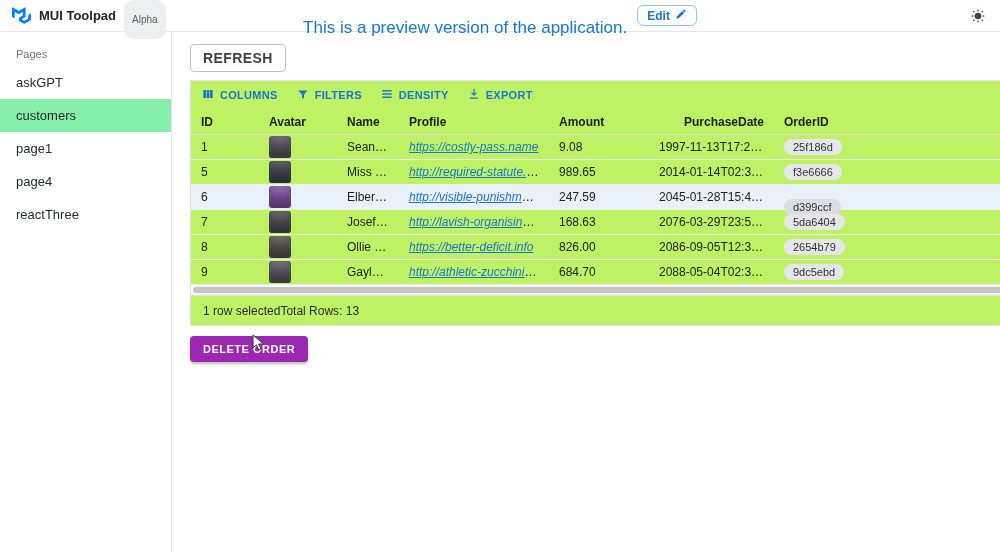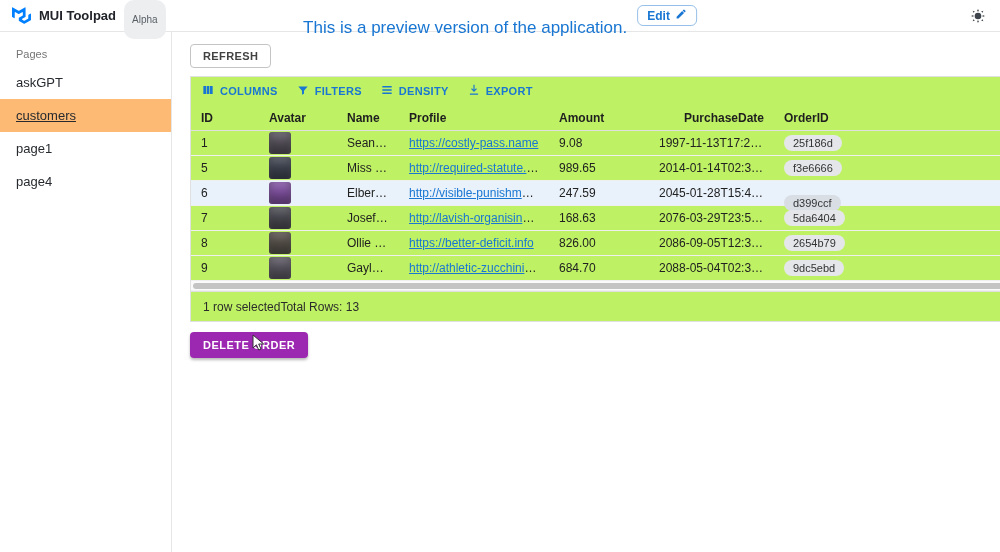--- a/index.html
+++ b/index.html
@@ -18,41 +18,41 @@
   .edit-btn { display: flex; align-items: center; gap: 5px; border: 1px solid #97c0e8; border-radius: 6px; padding: 2px 9px; color: #1976d2; font-size: 12px; font-weight: 600; background: #fff; cursor: pointer; font-family: inherit; }
   .edit-btn svg { width: 12px; height: 12px; fill: #1976d2; }
   .theme-btn { margin-left: auto; background: none; border: none; padding: 2px; cursor: pointer; }
   .theme-btn svg { width: 16px; height: 16px; fill: #3f454d; display: block; }
 
   
   .body { display: flex; height: 520px; }
   .sidebar { width: 172px; border-right: 1px solid #e6e6e6; padding-top: 8px; flex: none; background: #fff; }
   .sidebar-section { font-size: 11px; color: #757575; padding: 8px 16px 6px; }
   .side-item { font-size: 13px; color: #262a2f; padding: 0 16px; height: 33px; line-height: 33px; cursor: pointer; }
-  .side-item.selected { background: #fdba74; text-decoration: underline; }
+  .side-item.selected { background: #86efac; }
 
   .main { flex: 1; padding: 12px 10px 0 18px; position: relative; }
-  .refresh-btn { font-size: 11px; font-weight: 600; letter-spacing: .4px; color: #424242; background: #fff; border: 1px solid #c4c4c4; border-radius: 4px; padding: 5px 12px; cursor: pointer; font-family: inherit; }
+  .refresh-btn { font-size: 14px; font-weight: 600; letter-spacing: .4px; color: #424242; background: #fff; border: 1px solid #c4c4c4; border-radius: 4px; padding: 5px 12px; cursor: pointer; font-family: inherit; }
 
   
   .card { margin-top: 8px; border: 1px solid #e0e0e0; border-radius: 0; background: #bef264; width: 940px; overflow: hidden; }
   .grid-toolbar { display: flex; align-items: center; gap: 18px; padding: 0 10px; height: 28px; }
   .tool-btn { display: flex; align-items: center; gap: 5px; color: #1976d2; background: none; border: none; font-size: 11px; font-weight: 600; letter-spacing: .3px; cursor: pointer; font-family: inherit; }
   .tool-btn svg { width: 14px; height: 14px; fill: #1976d2; }
 
   .grid-header, .grid-row { display: grid; grid-template-columns: 68px 78px 62px 150px 100px 125px 1fr; align-items: center; }
   .cell { padding: 0 10px; white-space: nowrap; overflow: hidden; text-overflow: ellipsis; font-size: 12px; }
   .cell.right { text-align: right; }
   .grid-header { height: 26px; border-bottom: 1px solid #e0e0e0; }
   .hcell { font-weight: 600; color: #1f1f1f; cursor: pointer; }
 
   .rows { position: relative; }
   .grid-row { height: 25px; border-bottom: 1px solid #efefef; cursor: pointer; }
   .grid-row.selected { background: #e9f1fa; }
-  .link { color: #1976d2; text-decoration: underline; cursor: pointer; }
+  .link { color: #1976d2; text-decoration: underline; cursor: pointer; font-style: italic; }
   .avatar { display: inline-block; width: 22px; height: 22px; border-radius: 3px; vertical-align: middle; box-shadow: inset 0 -8px 10px rgba(0,0,0,.35), inset 0 6px 6px rgba(255,255,255,.15); }
   .chip { display: inline-block; background: #e4e6e9; border-radius: 11px; padding: 2px 9px; font-size: 11px; color: #333; }
   .grid-row.selected .chip { background: #d9dee5; margin-top: 20px; }
 
   .vscroll { position: absolute; top: 0; right: 0; width: 14px; height: 100%; background: #fafafa; border-left: 1px solid #e8e8e8; }
   .vthumb { position: absolute; top: 2px; left: 2px; width: 9px; height: 100px; background: #a0a0a0; border-radius: 5px; cursor: grab; }
   .hscroll { height: 10px; background: #fafafa; position: relative; border-bottom: 1px solid #f0f0f0; }
   .hthumb { position: absolute; left: 2px; top: 2px; height: 6px; width: 96%; background: #c4c4c4; border-radius: 4px; cursor: grab; }
 
   .grid-footer { display: flex; justify-content: flex-start; align-items: center; height: 30px; padding: 0 12px; border-top: 1px solid #e0e0e0; font-size: 12px; color: #2b2b2b; }
@@ -97,20 +97,21 @@
   </div>
 
   <div class="body">
 
     <div class="sidebar">
       <div class="sidebar-section">Pages</div>
       <div class="side-item">askGPT</div>
       <div class="side-item selected">customers</div>
       <div class="side-item">page1</div>
       <div class="side-item">page4</div>
+      <div class="side-item">reactThree</div>
     </div>
 
     <div class="main">
       <button class="refresh-btn">REFRESH</button>
 
       <div class="card">
 
         <div class="grid-toolbar">
           <button class="tool-btn">
             <span><svg viewBox="0 0 24 24">

